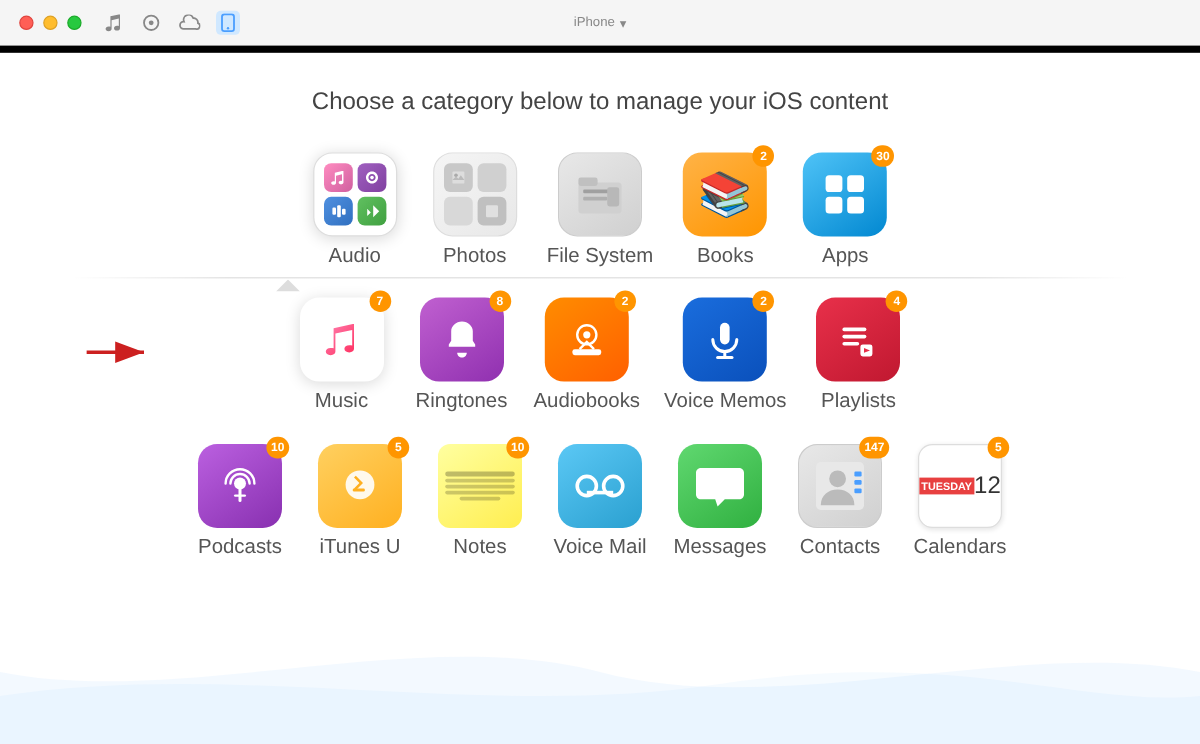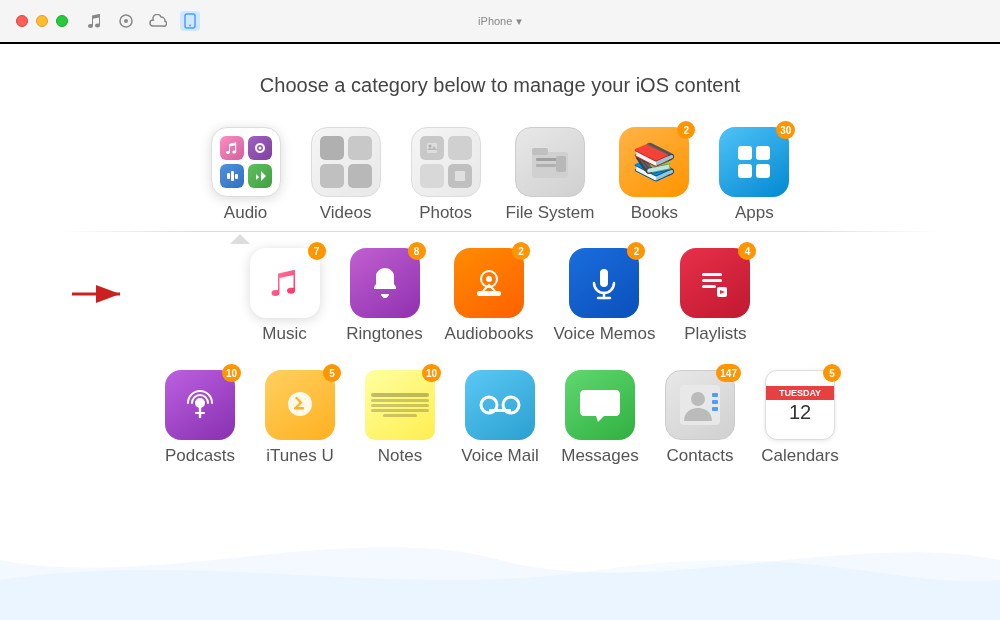--- a/index.html
+++ b/index.html
@@ -9,21 +9,21 @@
       background: #fff;
       font-family: -apple-system, BlinkMacSystemFont, 'Helvetica Neue', sans-serif;
       overflow: hidden;
       position: relative;
     }
 
     
     .titlebar {
       height: 44px;
       background: #f5f5f5;
-      border-bottom: 2px solid #000000;
+      border-bottom: 6px solid #000000;
       display: flex;
       align-items: center;
       padding: 0 16px;
       position: relative;
     }
     .traffic-lights {
       display: flex;
       gap: 8px;
       align-items: center;
     }
@@ -402,21 +402,21 @@
       border: 1px solid #ccc;
     }
     .calendars-icon-bg {
       background: white;
       width: 70px;
       height: 70px;
       border-radius: 12px;
       display: flex;
       align-items: center;
       justify-content: center;
-      flex-direction: column;
+      flex-direction: row;
       border: 1px solid #ddd;
       box-shadow: 0 1px 4px rgba(0,0,0,0.1);
       overflow: hidden;
     }
     .cal-header {
       background: #e84040;
       width: 100%;
       text-align: center;
       font-size: 9px;
       color: white;
@@ -500,31 +500,20 @@
           <div class="audio-mini" style="background:linear-gradient(135deg,#60c060,#40a040); border-radius:6px;">
             <svg width="14" height="14" viewBox="0 0 14 14" fill="white">
                 <path d="M3 5l3 3-3 3V5zm5-3l5 5-5 5V2z"></path>
               </svg>
           </div>
         </div>
       </div>
       <span class="item-label">Audio</span>
     </div>
 
-    <div class="category-item">
-      <div class="icon-wrapper">
-        <div class="videos-icon">
-          <div class="video-mini" style="background:#b0b0b0;"></div>
-          <div class="video-mini" style="background:#c8c8c8;"></div>
-          <div class="video-mini" style="background:#c0c0c0;"></div>
-          <div class="video-mini" style="background:#b8b8b8;"></div>
-        </div>
-      </div>
-      <span class="item-label">Videos</span>
-    </div>
 
     <div class="category-item">
       <div class="icon-wrapper">
         <div class="photos-icon">
           <div style="background:#c8c8c8; border-radius:5px; display:flex; align-items:center; justify-content:center;">
             <svg width="12" height="12" viewBox="0 0 12 12" fill="#aaa">
                 <rect x="1" y="1" width="10" height="10" rx="1" fill="#ddd"></rect>
                 <circle cx="4" cy="4" r="1.5" fill="#aaa"></circle>
                 <path d="M1 8l3-3 2 2 2-3 3 4H1z" fill="#bbb"></path>
               </svg>

